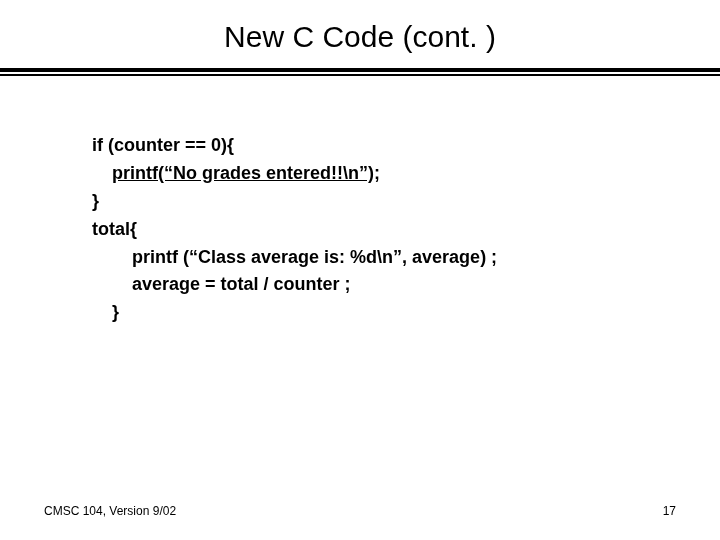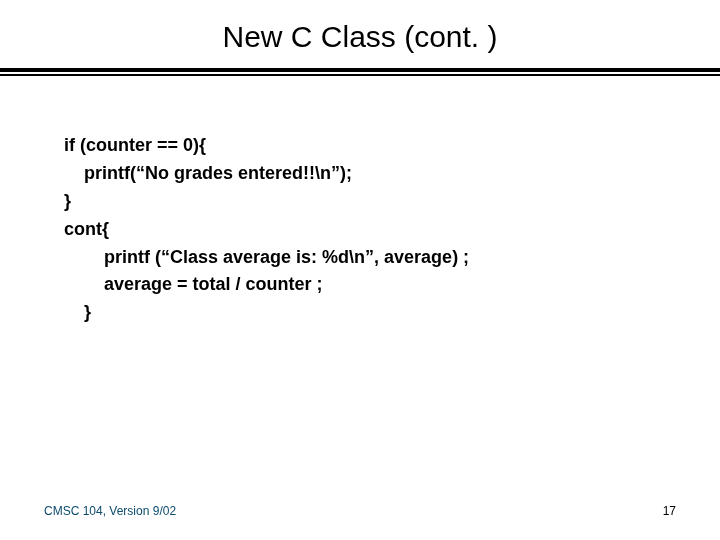--- a/index.html
+++ b/index.html
@@ -2,40 +2,40 @@
 <html><head>
 <meta charset="utf-8">
 <style>
   * { margin: 0; padding: 0; box-sizing: border-box; }
   html, body { width: 720px; height: 540px; background: #ffffff; font-family: Arial, Helvetica, sans-serif; color: #000; }
   .slide { position: relative; width: 720px; height: 540px; padding: 20px 0 0 0; }
   .title { text-align: center; font-size: 30px; font-weight: 400; margin-bottom: 14px; }
   .rule-top { height: 4px; background: #000; margin: 0; }
   .rule-gap { height: 2px; background: #fff; }
   .rule-bot { height: 2px; background: #000; margin-bottom: 56px; }
-  .code { font-family: Arial, Helvetica, sans-serif; font-size: 18px; font-weight: 700; line-height: 1.55; padding-left: 64px; }
-  .code .i1 { padding-left: 20px; }
+  .code { font-family: Arial, Helvetica, sans-serif; font-size: 18px; font-weight: 700; line-height: 1.55; padding-left: 92px; }
+  .code .i1 { padding-left: 20px; text-decoration: underline; }
   .code .i2 { padding-left: 40px; }
-  .footer-left { position: absolute; left: 44px; bottom: 22px; font-size: 12px; color: #0c4a6e; }
+  .footer-left { position: absolute; left: 44px; bottom: 22px; font-size: 12px; color: #000000; }
   .footer-right { position: absolute; right: 44px; bottom: 22px; font-size: 12px; color: #000; }
 </style>
 </head>
 <body>
 
 <div class="slide">
-  <div class="title">New C Class (cont. )</div>
+  <div class="title">New C Code (cont. )</div>
   <div class="rule-top"></div>
   <div class="rule-gap"></div>
   <div class="rule-bot"></div>
 
   <div class="code">
     <div>if (counter == 0){</div>
     <div class="i1">printf(“No grades entered!!\n”);</div>
     <div>}</div>
-    <div>cont{</div>
+    <div>total{</div>
     <div class="i2">printf (“Class average is: %d\n”, average) ;</div>
     <div class="i2">average = total / counter ;</div>
     <div class="i1">}</div>
   </div>
 
   <div class="footer-left">CMSC 104, Version 9/02</div>
   <div class="footer-right">17</div>
 </div>
 
 </body></html>

